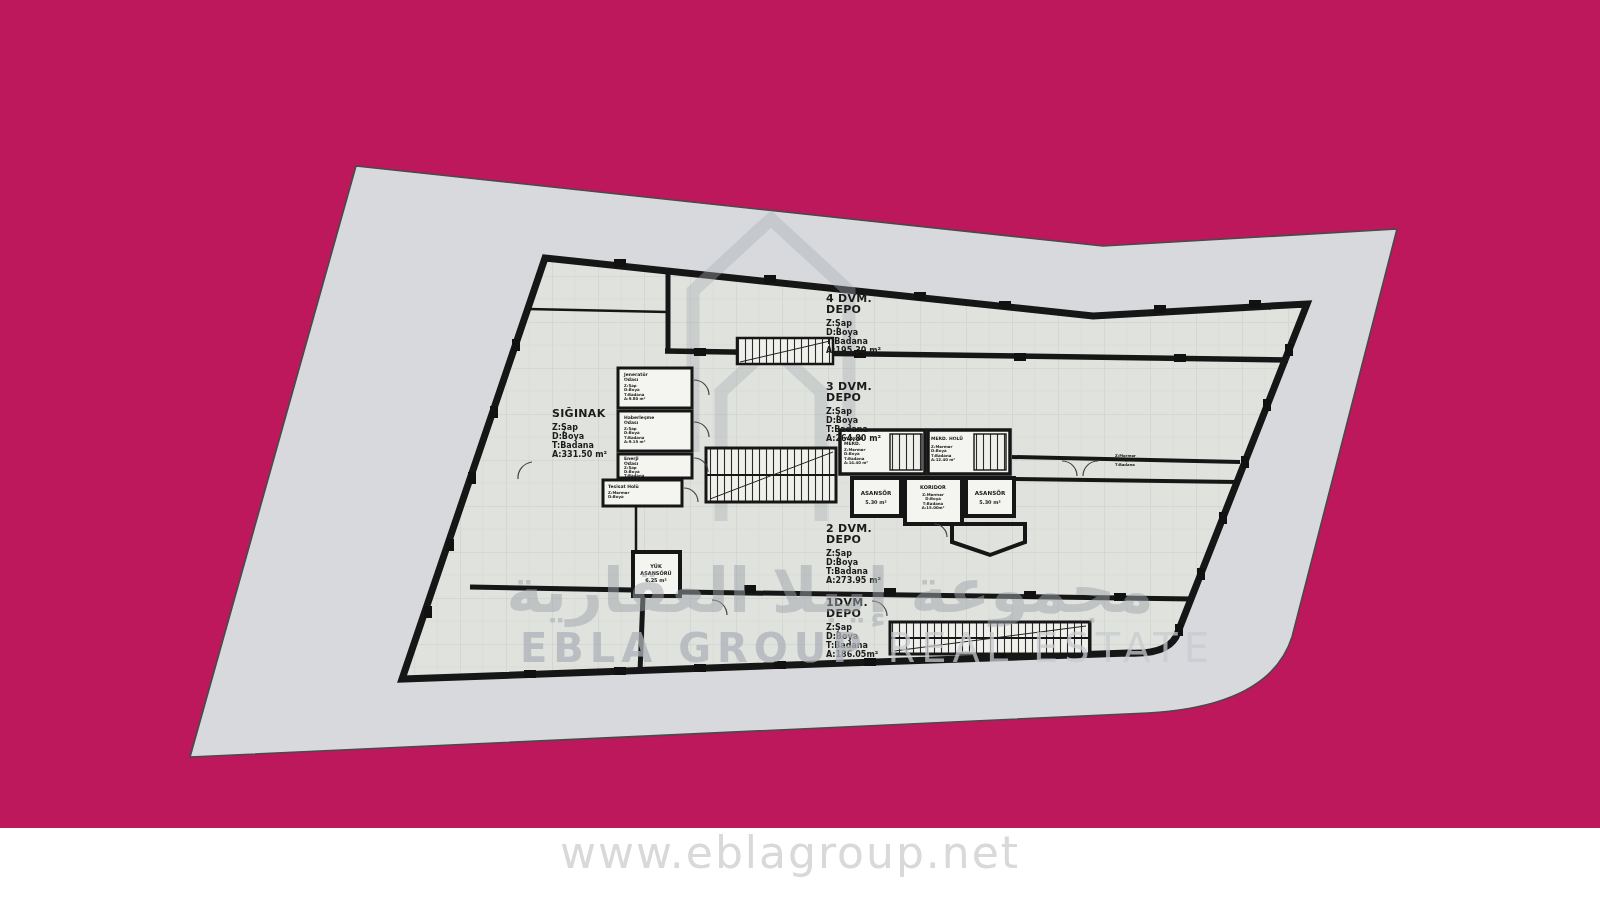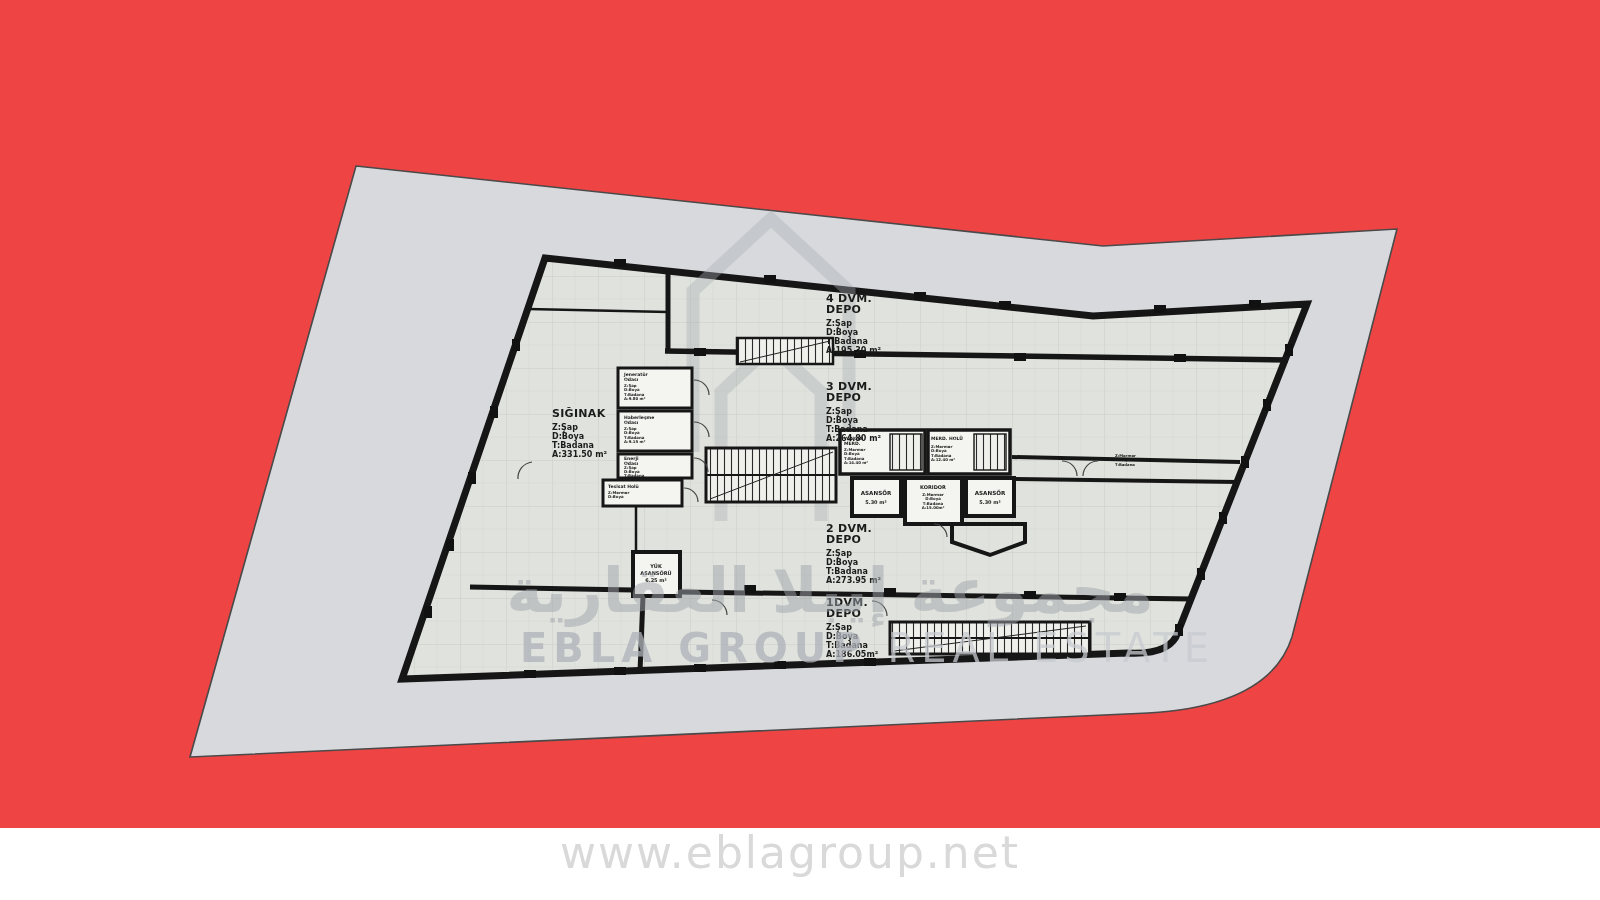--- a/index.html
+++ b/index.html
@@ -1,17 +1,17 @@
 <!DOCTYPE html>
 <html><head>
 <meta charset="utf-8">
 <style>
   html,body{margin:0;padding:0;background:#ffffff;width:1600px;height:900px;overflow:hidden;
             font-family:"DejaVu Sans",sans-serif;}
-  #stage{position:relative;width:1600px;height:828px;background:#ef4444;}
+  #stage{position:relative;width:1600px;height:828px;background:#be185d;}
   svg{position:absolute;left:0;top:0;}
   text{fill:#1b1b1b;}
   .zone-title{font-size:11px;font-weight:700;letter-spacing:.3px;}
   .zone-specs{font-size:8px;font-weight:700;}
   .room-name{font-size:4.5px;font-weight:700;}
   .room-specs{font-size:3.9px;font-weight:700;}
   .lobby-name{font-size:5.6px;font-weight:700;text-anchor:middle;}
   .lobby-specs{font-size:5px;font-weight:700;text-anchor:middle;}
   .kor-name{font-size:5px;font-weight:700;text-anchor:middle;}
   .kor-specs{font-size:3.9px;font-weight:700;text-anchor:middle;}

